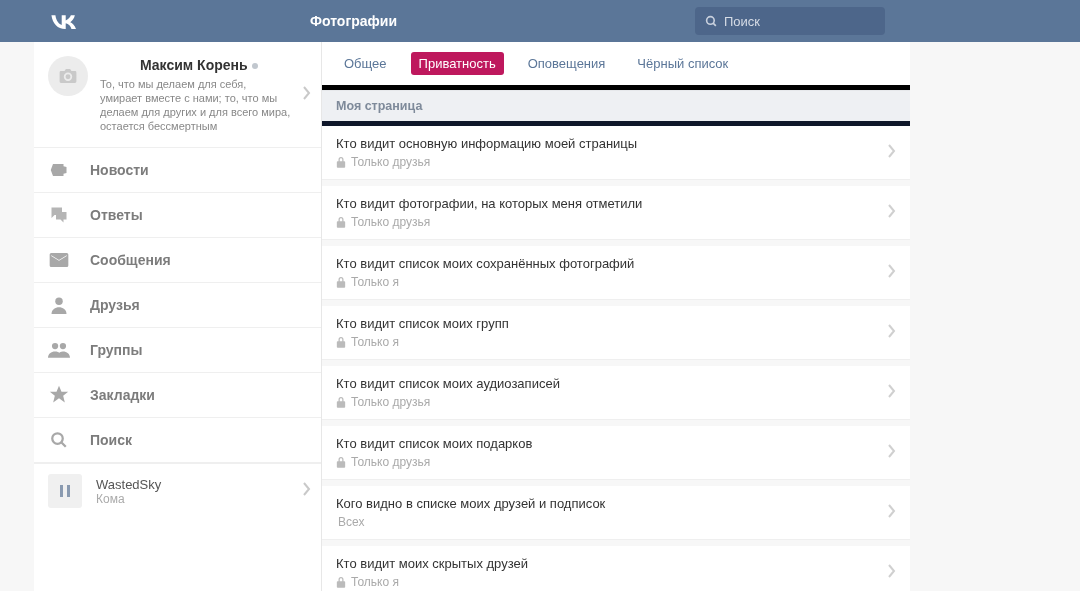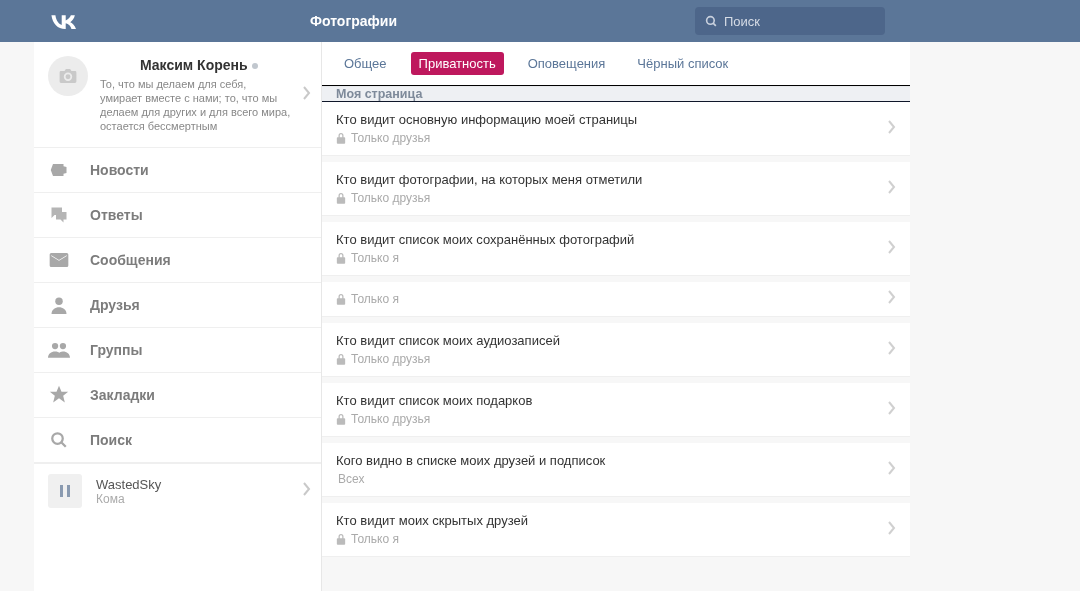--- a/index.html
+++ b/index.html
@@ -19,24 +19,24 @@
   .profile-name { font-size: 14px; font-weight: 600; color: #333; padding-left: 40px; }
   .online-dot { display: inline-block; width: 6px; height: 6px; background: #c1c7ce; border-radius: 50%; margin-left: 4px; vertical-align: middle; }
   .profile-status { font-size: 11px; color: #888; line-height: 14px; margin-top: 3px; padding-right: 18px; }
   .chev-right { color: #c9c9c9; position: absolute; right: 10px; top: 50%; transform: translateY(-50%); }
   .nav-item { display: flex; align-items: center; height: 45px; padding: 0 14px; border-bottom: 1px solid #efefef; font-size: 14px; font-weight: 600; color: #7c7c7c; cursor: pointer; text-align: center; }
   .nav-item .icon { width: 22px; display: flex; justify-content: center; margin-right: 20px; color: #a8a8a8; }
   .player { display: flex; align-items: center; padding: 10px 14px; border-top: 1px solid #efefef; }
   .player-btn { width: 34px; height: 34px; background: #f0f0f0; border-radius: 3px; display: flex; align-items: center; justify-content: center; margin-right: 14px; color: #8a9ab0; }
   .player-title { font-size: 13px; font-weight: 500; color: #555; }
   .player-sub { font-size: 12px; color: #aaa; }
-  .tabs { display: flex; align-items: center; padding: 10px 14px; background: #fff; border-bottom: 1px solid #000000; font-size: 13px; gap: 16px; }
+  .tabs { display: flex; align-items: center; padding: 10px 14px; background: #fff; border-bottom: 5px solid #000000; font-size: 13px; gap: 16px; }
   .tab { color: #5b7698; cursor: pointer; padding: 4px 8px; border-radius: 3px; }
   .tab.active { background: #be185d; color: #fff; }
-  .section-header { background: #eef0f3; color: #7e8a9a; font-size: 12.5px; font-weight: 600; padding: 0 14px; border-bottom: 1px solid #0f172a; border-top: 1px solid #e6e8eb; }
+  .section-header { background: #eef0f3; color: #7e8a9a; font-size: 12.5px; font-weight: 600; padding: 8px 14px; border-bottom: 5px solid #0f172a; border-top: 1px solid #e6e8eb; }
   .setting-row { background: #fff; border-bottom: 1px solid #efefef; padding: 10px 14px; position: relative; cursor: pointer; }
   .setting-title { font-size: 13px; color: #333; margin-bottom: 4px; }
   .setting-value { font-size: 12px; color: #aaa; display: flex; align-items: center; gap: 5px; }
   .setting-value.nolock { padding-left: 2px; }
   .setting-row .chev { position: absolute; right: 14px; top: 50%; transform: translateY(-50%); color: #d0d0d0; }
   .lock-icon { color: #bbb; }
   .spacer { height: 6px; background: #f7f7f7; }
 </style>
 </head>
 <body>
@@ -202,20 +202,21 @@
               <path d="M3 6V4a3 3 0 016 0v2h1a1 1 0 011 1v6a1 1 0 01-1 1H2a1 1 0 01-1-1V7a1 1 0 011-1h1zm1.5 0h3V4a1.5 1.5 0 00-3 0v2z"></path>
             </svg>
             <span>Только я</span>
           </div>
           <div class="chev"><svg width="8" height="14" viewBox="0 0 8 14" fill="none" stroke="currentColor" stroke-width="2">
               <path d="M1 1l5 6-5 6"></path>
             </svg></div>
         </div>
         <div class="spacer"></div>
         <div class="setting-row">
+          <div class="setting-title">Кто видит список моих групп</div>
           <div class="setting-value">
             <svg class="lock-icon" width="10" height="12" viewBox="0 0 12 14" fill="currentColor">
               <path d="M3 6V4a3 3 0 016 0v2h1a1 1 0 011 1v6a1 1 0 01-1 1H2a1 1 0 01-1-1V7a1 1 0 011-1h1zm1.5 0h3V4a1.5 1.5 0 00-3 0v2z"></path>
             </svg>
             <span>Только я</span>
           </div>
           <div class="chev"><svg width="8" height="14" viewBox="0 0 8 14" fill="none" stroke="currentColor" stroke-width="2">
               <path d="M1 1l5 6-5 6"></path>
             </svg></div>
         </div>

